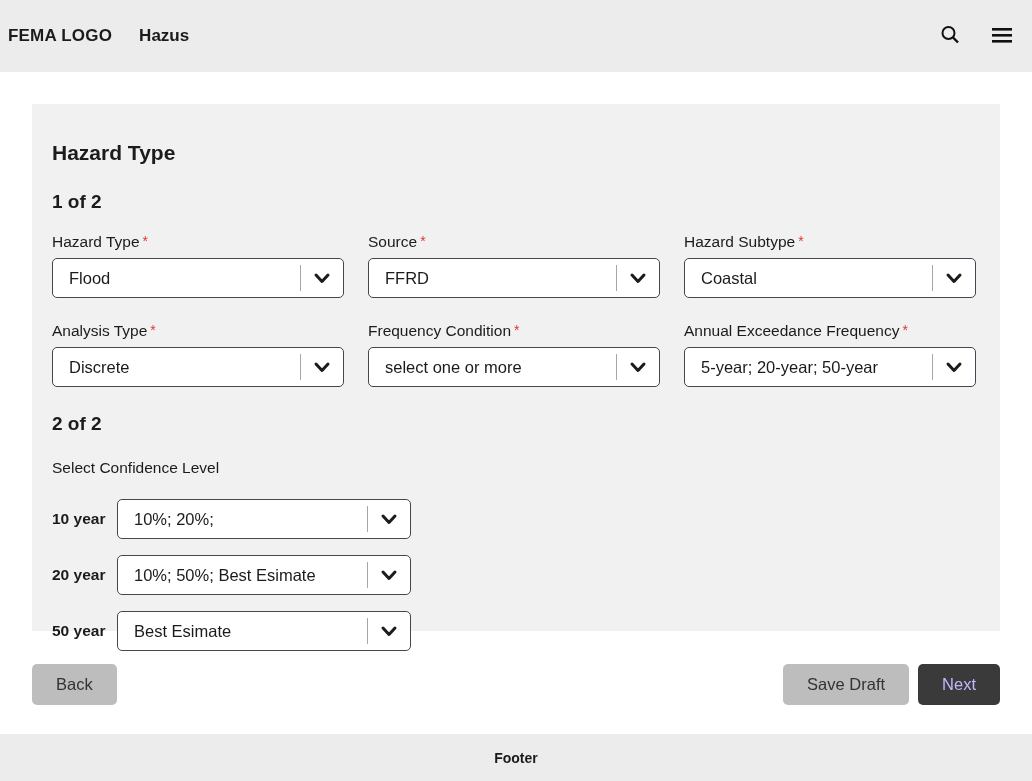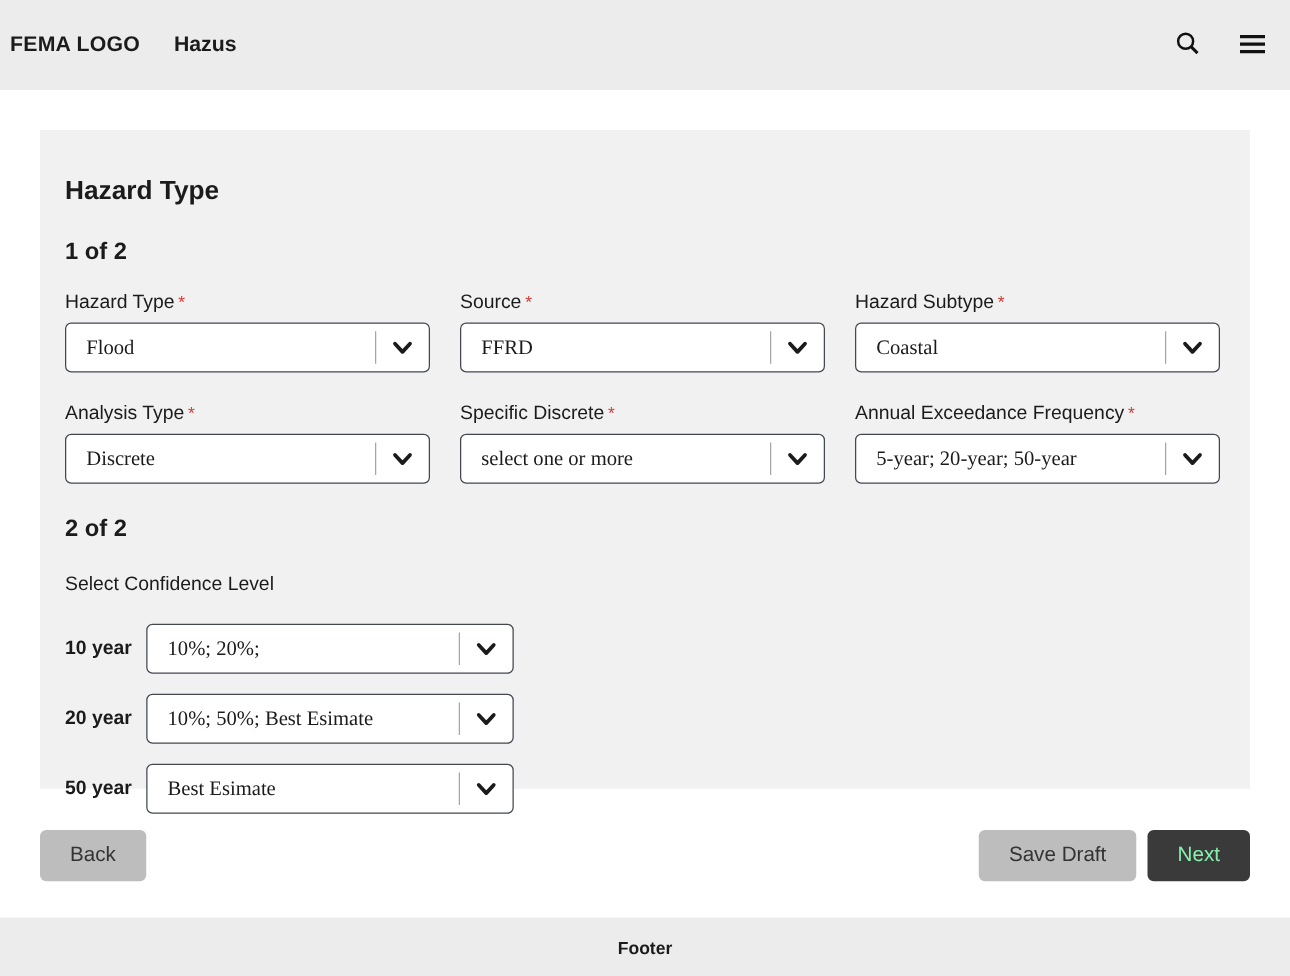--- a/index.html
+++ b/index.html
@@ -60,21 +60,20 @@
     display: flex;
     align-items: center;
     cursor: pointer;
   }
   .combo-value {
     flex: 1;
     font-size: 16.5px;
     padding-left: 16px;
     white-space: nowrap;
     overflow: hidden;
-    font-family: Liberation Serif, serif;
   }
   .combo-divider {
     width: 1px;
     height: 26px;
     background: #a6a6a6;
   }
   .combo-chevron {
     width: 42px;
     display: flex;
     align-items: center;
@@ -96,21 +95,21 @@
   .btn {
     height: 41px;
     border: none;
     border-radius: 5px;
     font-family: inherit;
     font-size: 16.5px;
     cursor: pointer;
     padding: 0 24px;
   }
   .btn-gray { background: #bdbdbd; color: #333333; }
-  .btn-dark { background: #3a3a3a; color: #86efac; }
+  .btn-dark { background: #3a3a3a; color: #c4b5fd; }
   .spacer { flex: 1; }
   .btn + .btn { margin-left: 9px; }
 
   
   .footer {
     position: absolute;
     left: 0; right: 0; bottom: 0;
     height: 47px;
     background: #ececec;
     display: flex;
@@ -200,21 +199,21 @@
         <span class="combo-divider"></span>
         <span class="combo-chevron">
           <svg width="22" height="22" viewBox="0 0 22 22">
               <polyline points="5,8 11,14.5 17,8" fill="none" stroke="#1b1b1b" stroke-width="3" stroke-linecap="round" stroke-linejoin="round"></polyline>
             </svg>
         </span>
       </div>
     </div>
 
     <div class="field">
-      <div class="field-label"><span>Specific Discrete</span><span class="req">*</span></div>
+      <div class="field-label"><span>Frequency Condition</span><span class="req">*</span></div>
       <div class="combo">
         <span class="combo-value">select one or more</span>
         <span class="combo-divider"></span>
         <span class="combo-chevron">
           <svg width="22" height="22" viewBox="0 0 22 22">
               <polyline points="5,8 11,14.5 17,8" fill="none" stroke="#1b1b1b" stroke-width="3" stroke-linecap="round" stroke-linejoin="round"></polyline>
             </svg>
         </span>
       </div>
     </div>

